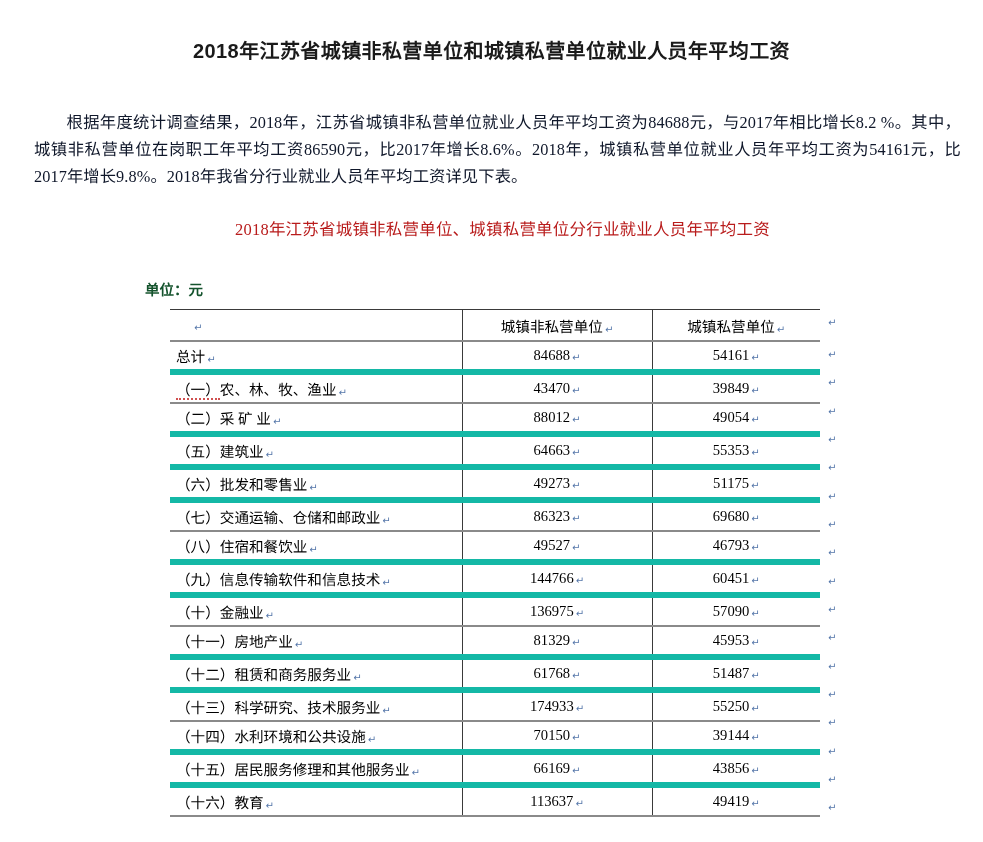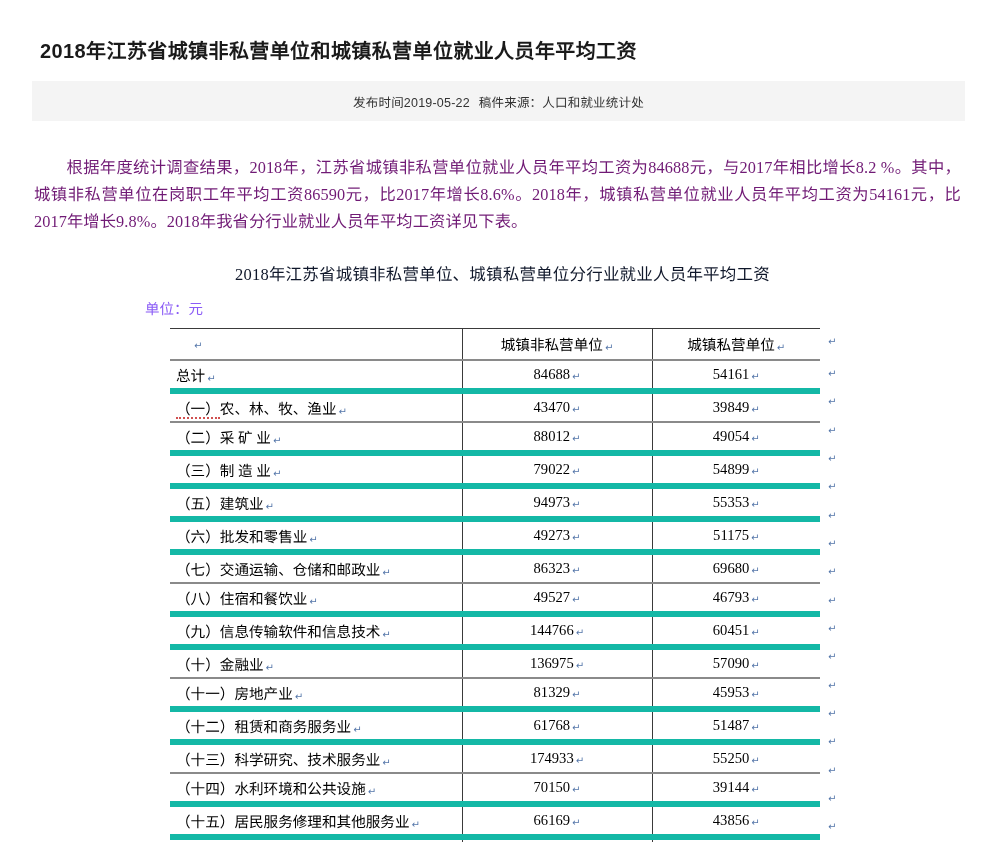--- a/index.html
+++ b/index.html
@@ -16,20 +16,21 @@
   }
 
   .page {
     position: relative;
     width: 983px;
     height: 842px;
   }
 
   
   .doc-title {
+    text-align: center;
     font-family: "Liberation Sans", "DejaVu Sans", sans-serif;
     font-size: 20px;
     font-weight: bold;
     letter-spacing: 0.4px;
     color: #1a1a1a;
     padding: 26px 40px 0 40px;
     line-height: 1.2;
   }
 
   
@@ -51,40 +52,41 @@
 
   
   .body-wrap {
     padding: 16px 22px 0 34px;
   }
   .body-para {
     font-size: 16.3px;
     line-height: 27px;
     text-indent: 2em;
     text-align: justify;
-    color: #701a75;
+    color: #0f172a;
     letter-spacing: 0.1px;
   }
 
   
   .table-caption {
     margin-top: 26px;
     text-align: center;
     font-size: 16.5px;
-    color: #0f172a;
+    color: #b91c1c;
     letter-spacing: 0.2px;
     padding-left: 10px;
   }
 
   
   .unit-note {
-    margin-top: 12px;
+    margin-top: 38px;
     padding-left: 145px;
     font-size: 14.5px;
-    color: #8b5cf6;
+    color: #14532d;
+    font-weight: bold;
   }
 
   
   .table-zone {
     margin-top: 10px;
     padding-left: 170px;
     position: relative;
   }
   table.data-table {
     border-collapse: collapse;
@@ -145,25 +147,20 @@
     padding-bottom: 0px;
   }
 </style>
 </head>
 <body>
 
 <div class="page">
 
   <h1 class="doc-title">2018年江苏省城镇非私营单位和城镇私营单位就业人员年平均工资</h1>
 
-  <div class="meta-band">
-    <div class="meta-text">
-      <span>发布时间2019-05-22</span><span class="meta-gap"></span><span>稿件来源：人口和就业统计处</span>
-    </div>
-  </div>
 
   <div class="body-wrap">
     <p class="body-para">根据年度统计调查结果，2018年，江苏省城镇非私营单位就业人员年平均工资为84688元，与2017年相比增长8.2 %。其中，城镇非私营单位在岗职工年平均工资86590元，比2017年增长8.6%。2018年，城镇私营单位就业人员年平均工资为54161元，比2017年增长9.8%。2018年我省分行业就业人员年平均工资详见下表。</p>
 
     <div class="table-caption">2018年江苏省城镇非私营单位、城镇私营单位分行业就业人员年平均工资</div>
   </div>
 
   <div class="unit-note">单位：元</div>
 
   <div class="table-zone">
@@ -188,27 +185,22 @@
             <td class="name"><span><span class="squiggle">（一）</span><span>农、林、牧、渔业</span></span><span class="pilcrow">↵</span></td>
             <td class="val"><span>43470</span><span class="pilcrow">↵</span></td>
             <td class="val"><span>39849</span><span class="pilcrow">↵</span></td>
           </tr>
           <tr>
             <td class="name"><span>（二）采 矿 业</span><span class="pilcrow">↵</span></td>
             <td class="val"><span>88012</span><span class="pilcrow">↵</span></td>
             <td class="val"><span>49054</span><span class="pilcrow">↵</span></td>
           </tr>
           <tr>
-            <td class="name"><span>（三）制 造 业</span><span class="pilcrow">↵</span></td>
-            <td class="val"><span>79022</span><span class="pilcrow">↵</span></td>
-            <td class="val"><span>54899</span><span class="pilcrow">↵</span></td>
-          </tr>
-          <tr>
             <td class="name"><span>（五）建筑业</span><span class="pilcrow">↵</span></td>
-            <td class="val"><span>94973</span><span class="pilcrow">↵</span></td>
+            <td class="val"><span>64663</span><span class="pilcrow">↵</span></td>
             <td class="val"><span>55353</span><span class="pilcrow">↵</span></td>
           </tr>
           <tr>
             <td class="name"><span>（六）批发和零售业</span><span class="pilcrow">↵</span></td>
             <td class="val"><span>49273</span><span class="pilcrow">↵</span></td>
             <td class="val"><span>51175</span><span class="pilcrow">↵</span></td>
           </tr>
           <tr class="rule-grey">
             <td class="name"><span>（七）交通运输、仓储和邮政业</span><span class="pilcrow">↵</span></td>
             <td class="val"><span>86323</span><span class="pilcrow">↵</span></td>

